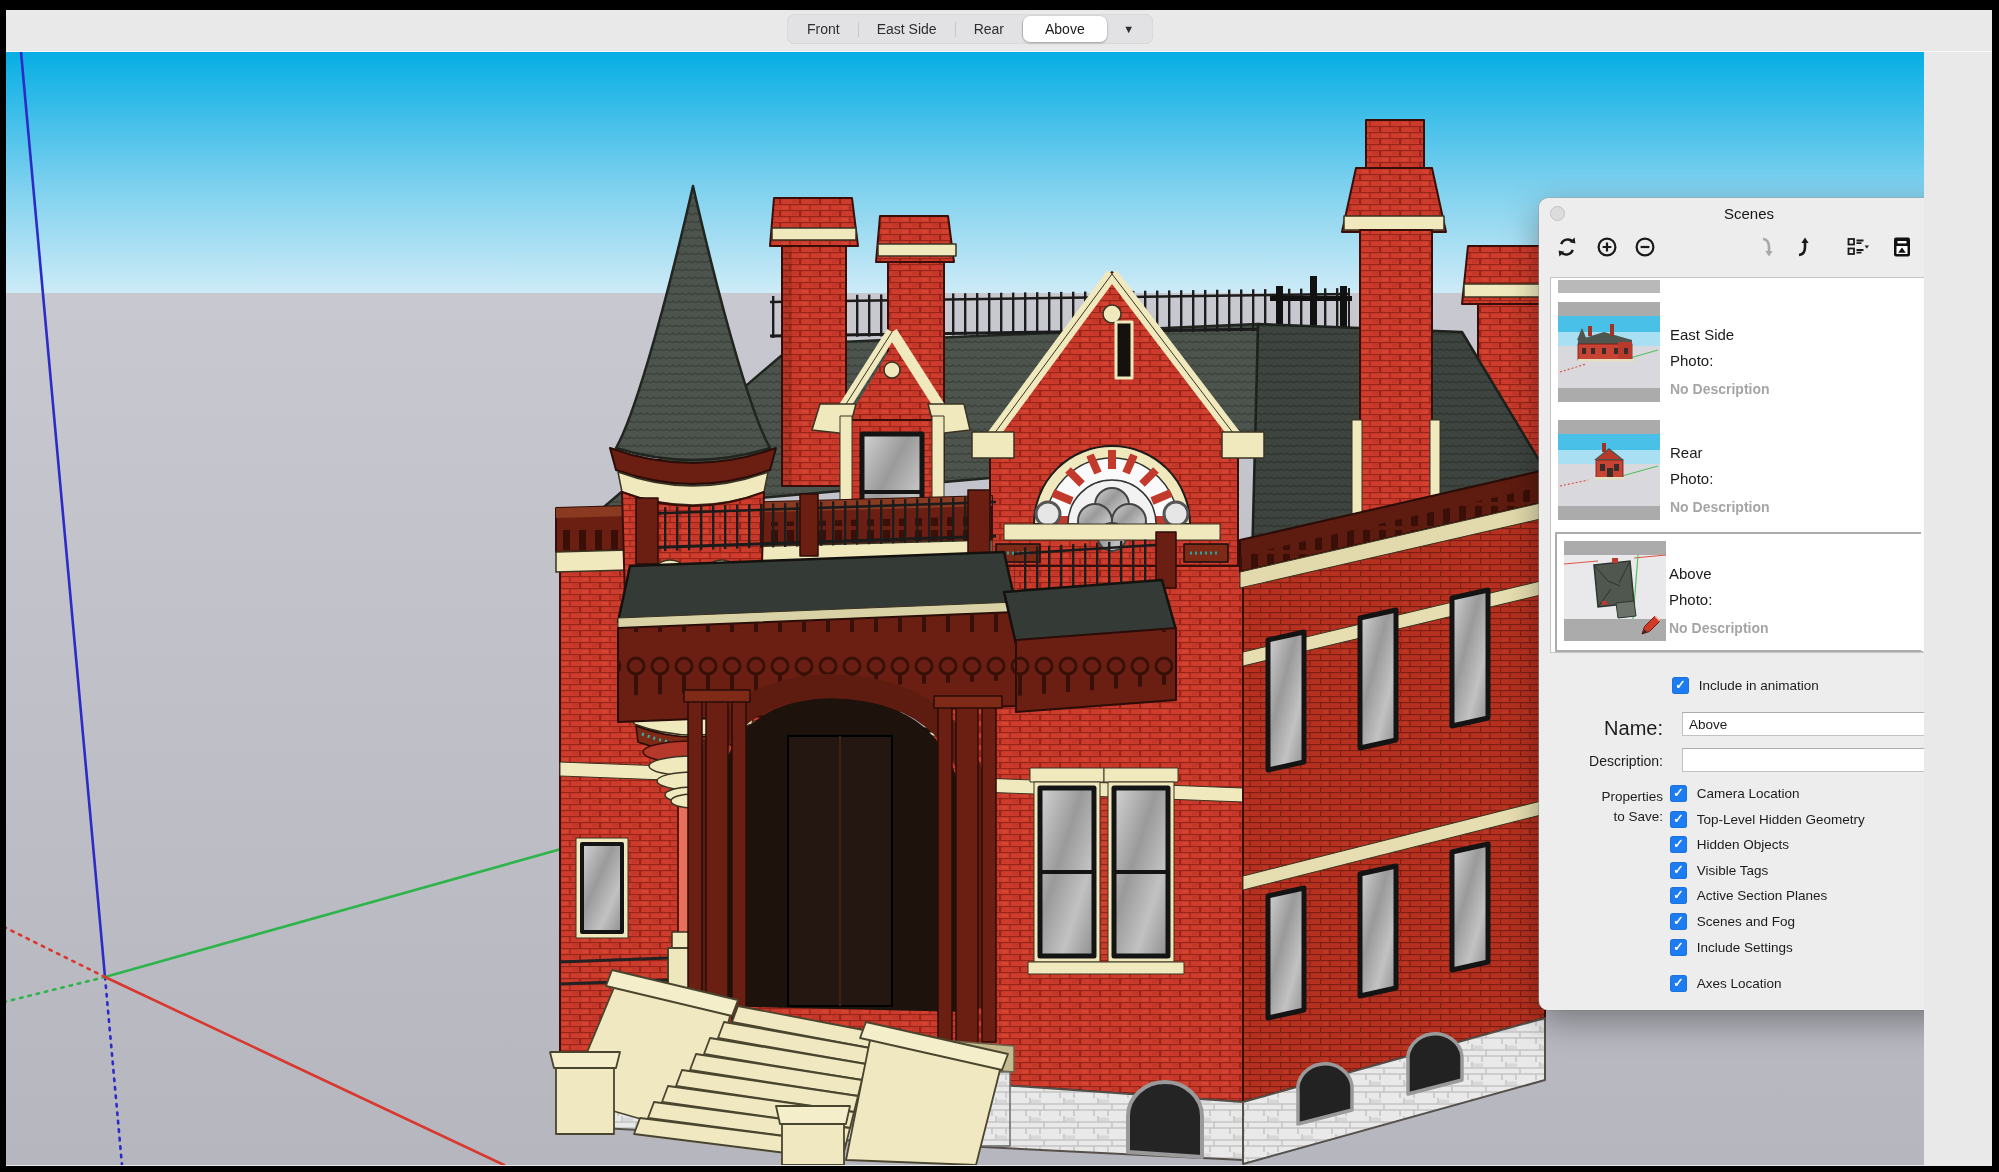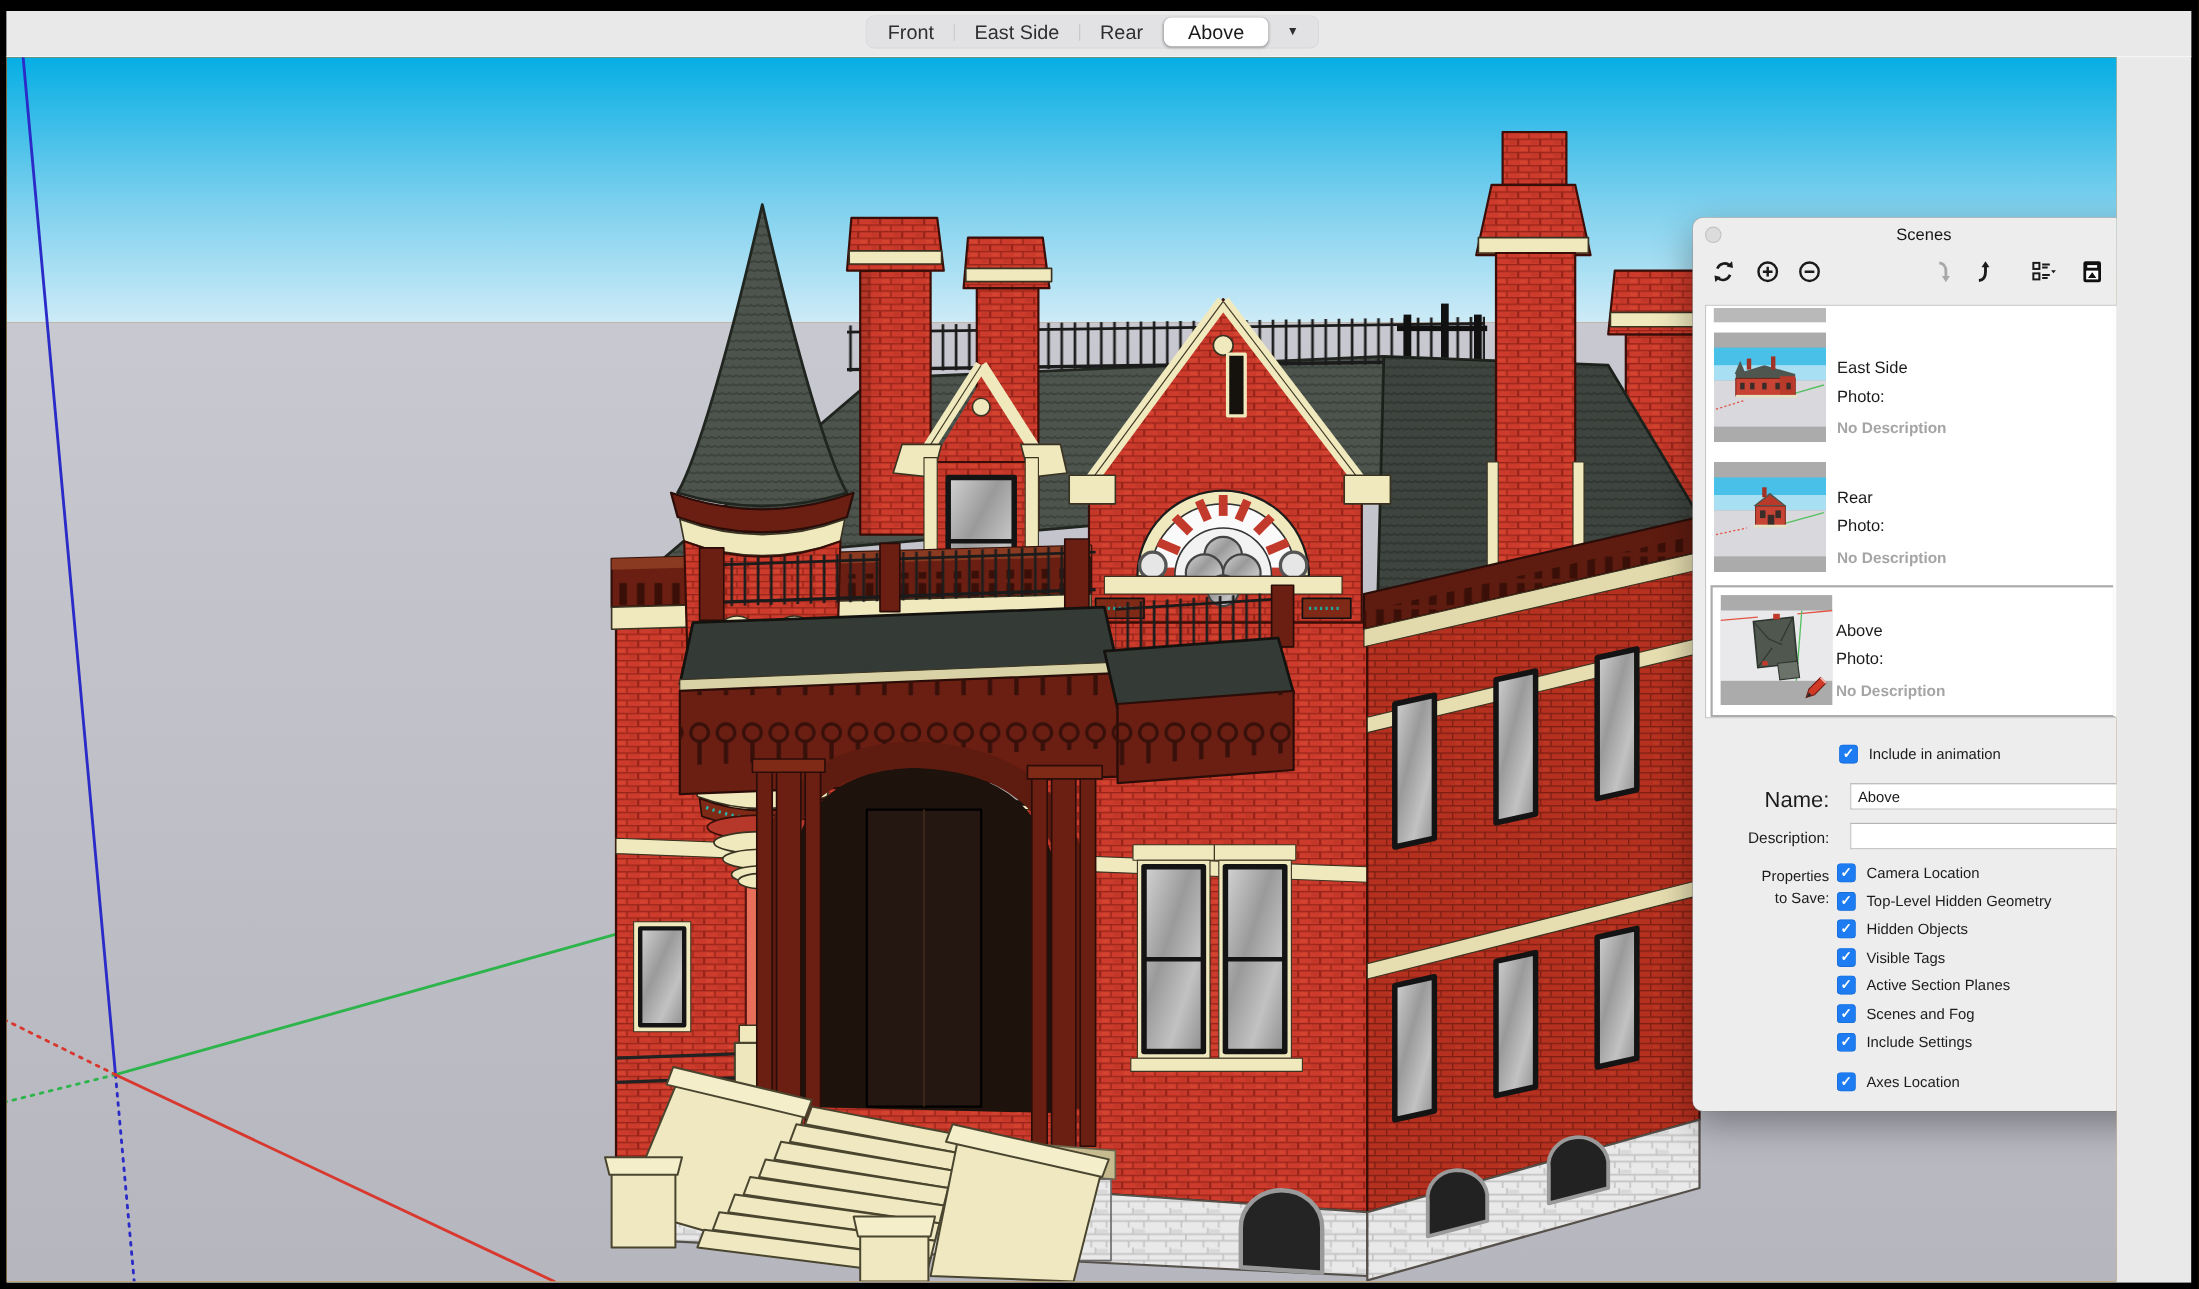--- a/index.html
+++ b/index.html
@@ -4,21 +4,21 @@
 <style>
   * { box-sizing: border-box; margin: 0; padding: 0; }
   html,body { width:1999px; height:1172px; }
   body { background:#000; position:relative; overflow:hidden;
          font-family:"Liberation Sans", sans-serif; }
   .frame { position:absolute; left:6px; top:10px; width:1986px; height:1156px; background:#E9E9E9; }
   
   .menubar { position:relative; width:100%; height:42px; background:#E9E9E9; border-bottom:1px solid #F7F7F7; }
   .tabbar { position:absolute; left:781px; top:4px; height:30px; display:flex; align-items:center;
             background:#E2E2E4; border-radius:8px; padding:0 2px; box-shadow:inset 0 0 0 0.5px #D0D0D2; }
-  .tab { font-size:18px; color:#2E2E2E; text-align:center; line-height:26px; cursor:default; white-space:nowrap; }
+  .tab { font-size:14px; color:#2E2E2E; text-align:center; line-height:26px; cursor:default; white-space:nowrap; }
   .tab.plain { padding:0 18px; }
   .tab.pill { background:#FFFFFF; border-radius:7px; padding:0 22px; height:26px;
               box-shadow:0 1px 2.5px rgba(0,0,0,0.28), 0 0 0 0.5px rgba(0,0,0,0.06); color:#1B1B1B; }
   .tab-sep { width:1px; height:15px; background:#C7C7C9; }
   .tab-dd { width:44px; text-align:center; font-size:11px; color:#2E2E2E; line-height:26px; }
   
   .viewport { position:relative; width:1918px; height:1113px; overflow:hidden; background:#a16207; }
   .scene3d { position:absolute; left:0; top:0; }
   
   .scenes-panel { position:absolute; left:1533px; top:146px; width:420px; height:812px;

